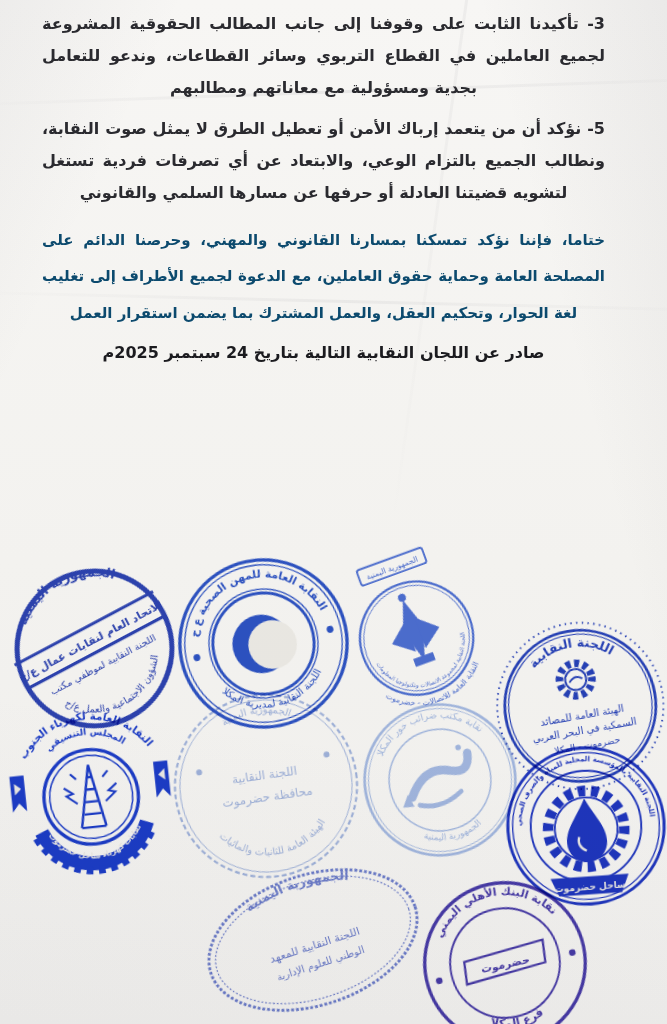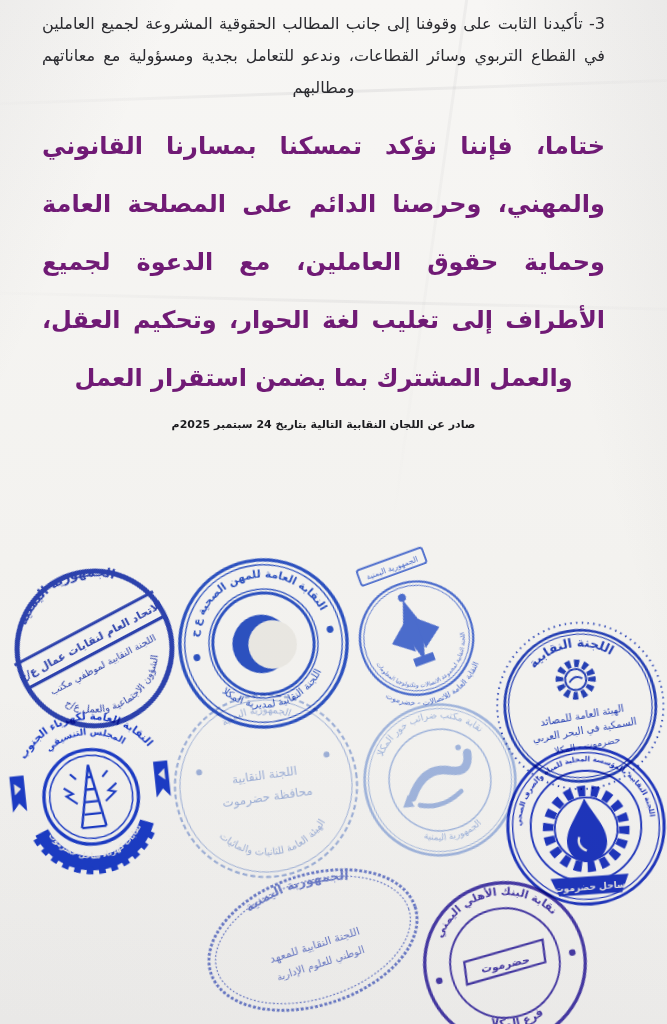--- a/index.html
+++ b/index.html
@@ -14,23 +14,23 @@
   }
   .crease{position:absolute;pointer-events:none;}
   .crease1{left:-40px;top:90px;width:780px;height:3px;transform:rotate(-2deg);
     background:linear-gradient(90deg,transparent,rgba(100,100,110,.10),transparent);}
   .crease2{left:-40px;top:300px;width:780px;height:3px;transform:rotate(1.4deg);
     background:linear-gradient(90deg,transparent,rgba(100,100,110,.08),transparent);}
   .crease3{left:430px;top:-30px;width:3px;height:560px;transform:rotate(8deg);
     background:linear-gradient(180deg,rgba(100,100,110,.07),transparent);}
 
   .doc-text{position:absolute;top:8px;right:0;left:0;padding:0 62px 0 42px;color:#2a2a2f;}
-  .doc-text p{font-size:16px;line-height:2.0;margin:0 0 9px;text-align:justify;text-align-last:center;}
-  .doc-text p.closing{font-weight:bold;font-size:24px;line-height:2.42;color:#701a75;margin-top:13px;}
-  .doc-text p.issued{font-weight:bold;font-size:11px;line-height:1.6;text-align:center;text-align-last:center;color:#1b1b1f;margin-top:4px;}
+  .doc-text p{font-size:16px;line-height:2.0;margin:0 0 9px;text-align:justify;text-align-last:center;font-weight:bold;}
+  .doc-text p.closing{font-weight:bold;font-size:15px;line-height:2.42;color:#0c4a6e;margin-top:13px;}
+  .doc-text p.issued{font-weight:bold;font-size:16px;line-height:1.6;text-align:center;text-align-last:center;color:#1b1b1f;margin-top:4px;}
 
   .stamp{position:absolute;mix-blend-mode:multiply;filter:blur(.35px);}
   .stamp svg{display:block;overflow:visible;}
   .stamp text{font-family:"DejaVu Sans",sans-serif;}
   .st-social{color:#2e45b8;}
   .st-health{color:#2e55cc;}
   .st-telecom{color:#3b62d6;opacity:.9;}
   .st-fish{color:#2743c0;}
   .st-elec{color:#1d3fd2;}
   .st-hadh{color:#5b7fd0;opacity:.55;}
@@ -41,20 +41,21 @@
 </style>
 </head>
 <body>
 
 <div class="crease crease1"></div>
 <div class="crease crease2"></div>
 <div class="crease crease3"></div>
 
 <div class="doc-text">
   <p>3- تأكيدنا الثابت على وقوفنا إلى جانب المطالب الحقوقية المشروعة لجميع العاملين في القطاع التربوي وسائر القطاعات، وندعو للتعامل بجدية ومسؤولية مع معاناتهم ومطالبهم</p>
+  <p>5- نؤكد أن من يتعمد إرباك الأمن أو تعطيل الطرق لا يمثل صوت النقابة، ونطالب الجميع بالتزام الوعي، والابتعاد عن أي تصرفات فردية تستغل لتشويه قضيتنا العادلة أو حرفها عن مسارها السلمي والقانوني</p>
   <p class="closing">ختاما، فإننا نؤكد تمسكنا بمسارنا القانوني والمهني، وحرصنا الدائم على المصلحة العامة وحماية حقوق العاملين، مع الدعوة لجميع الأطراف إلى تغليب لغة الحوار، وتحكيم العقل، والعمل المشترك بما يضمن استقرار العمل</p>
   <p class="issued">صادر عن اللجان النقابية التالية بتاريخ 24 سبتمبر 2025م</p>
 </div>
 
 <div class="stamp st-social" style="left:12px;top:566px;transform:rotate(-28deg);">
   <svg width="165" height="165" viewBox="0 0 160 160">
     <defs>
       <path id="s1top" d="M 10 80 A 70 70 0 0 1 150 80"></path>
       <path id="s1bot" d="M 18 80 A 62 62 0 0 0 142 80"></path>
     </defs>

